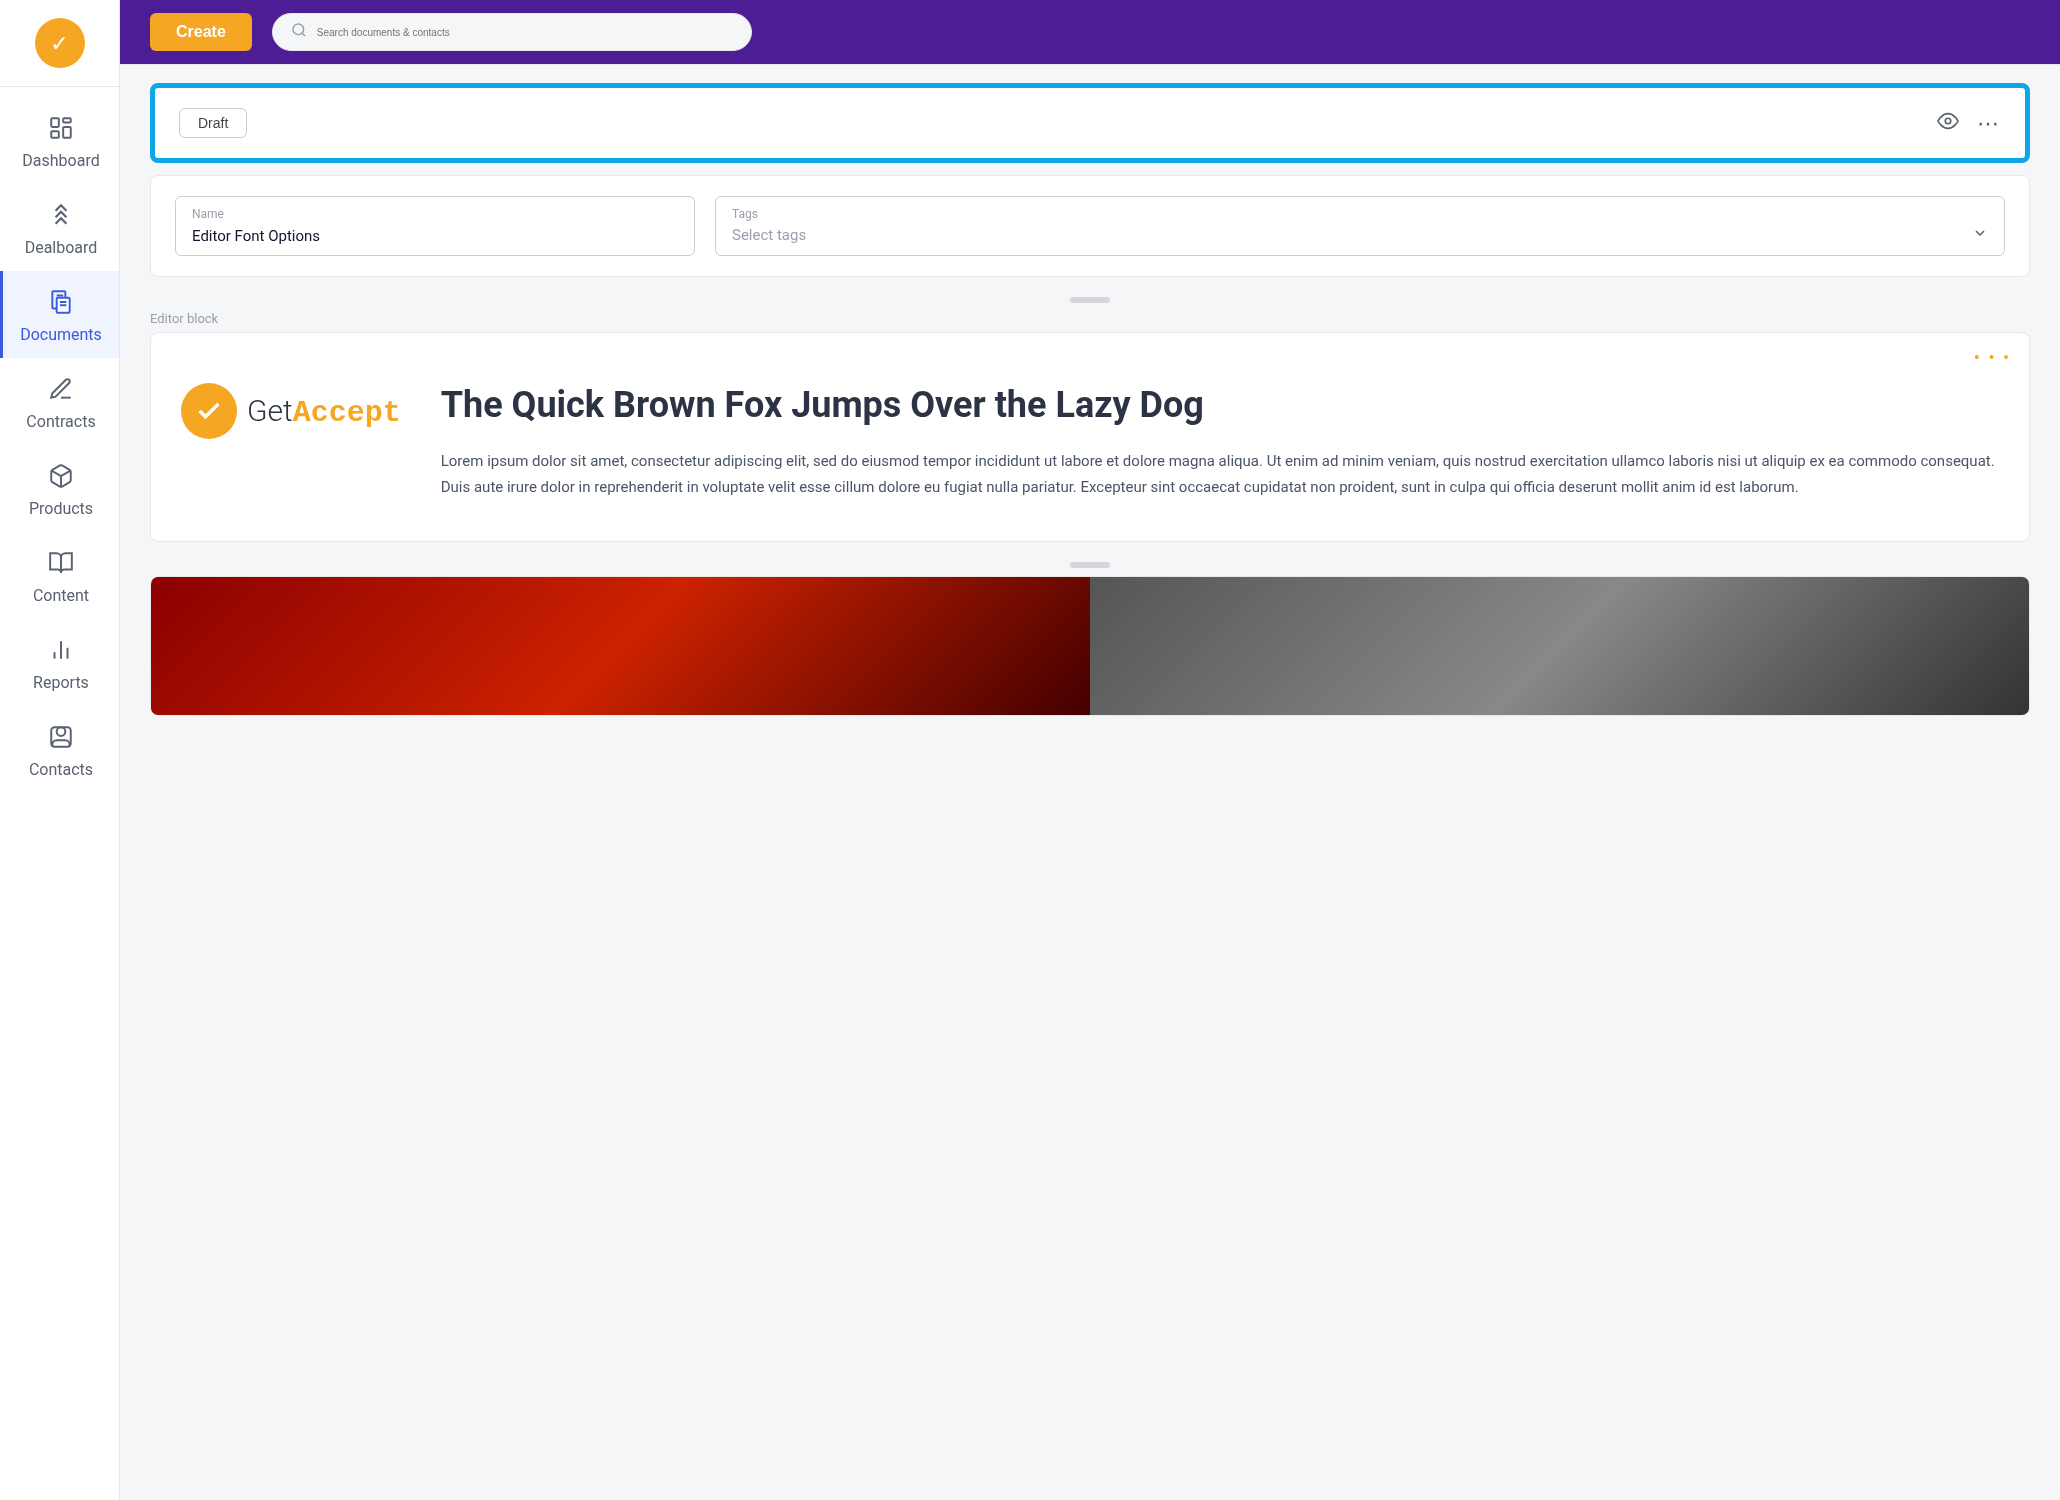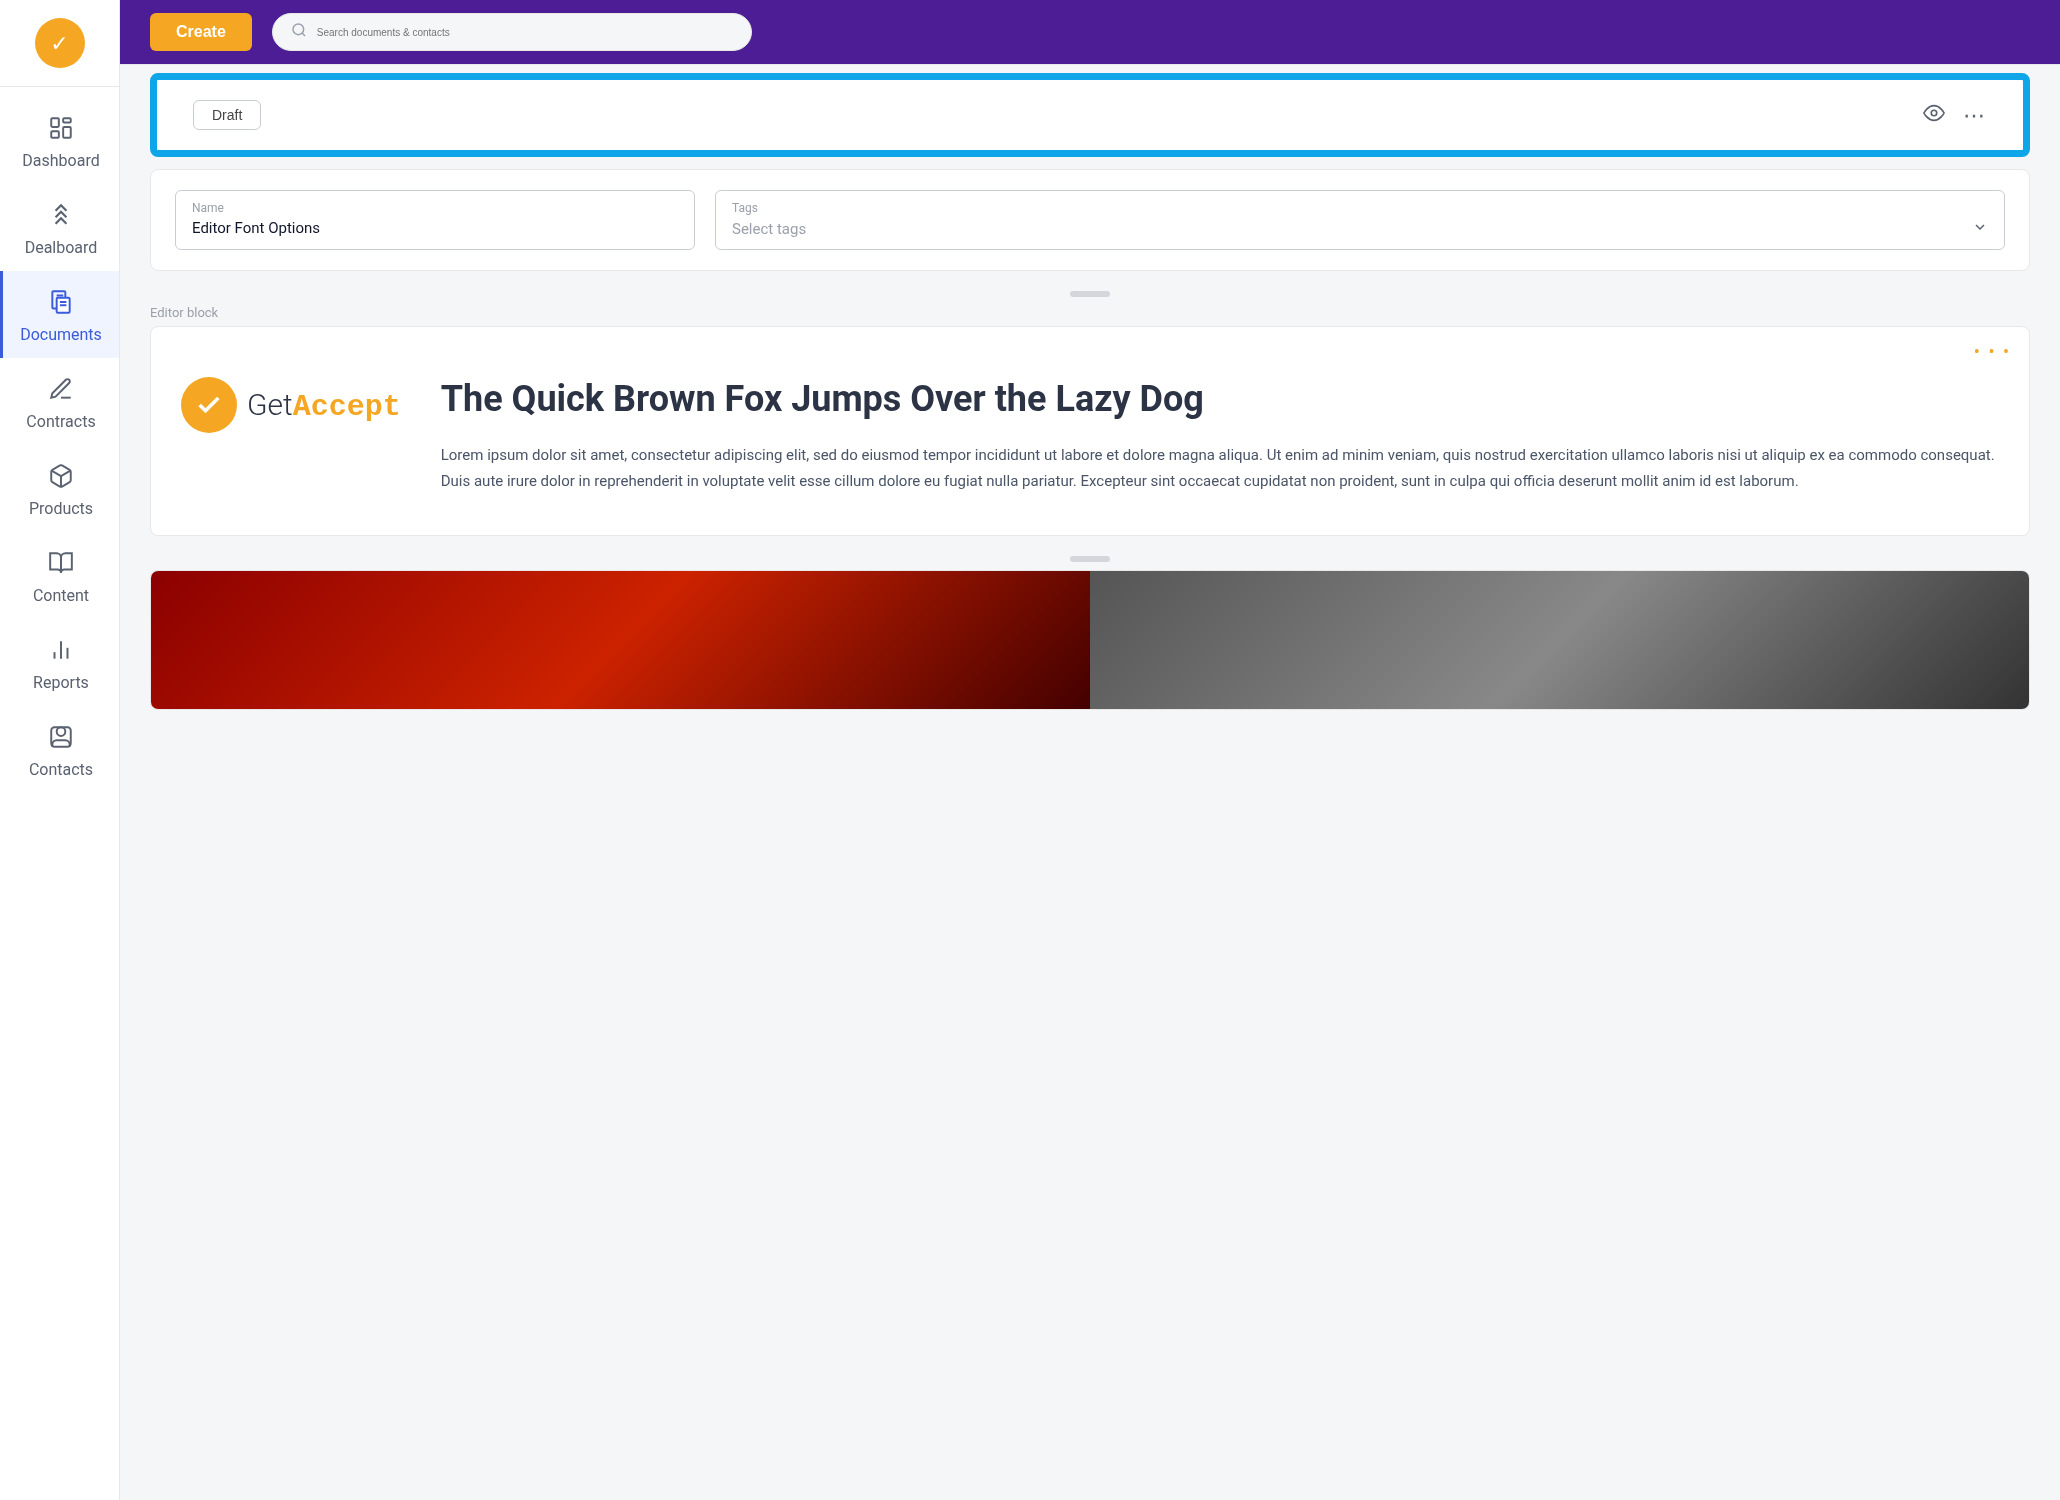--- a/index.html
+++ b/index.html
@@ -123,24 +123,24 @@
     .content-area {
       flex: 1;
       overflow-y: auto;
       padding: 0 30px 40px;
       background: #f5f6f8;
     }
 
     
     .doc-header-card {
       background: #fff;
-      border: 7px solid #0ea5e9;
+      border: 5px solid #0ea5e9;
       border-radius: 8px;
-      padding: 20px 36px;
-      margin-top: 8px;
+      padding: 20px 24px;
+      margin-top: 18px;
       display: flex;
       align-items: center;
       gap: 20px;
     }
     .draft-badge {
       background: #fff;
       border: 1px solid #c8ccd4;
       border-radius: 6px;
       padding: 6px 18px;
       font-size: 14px;
@@ -170,20 +170,21 @@
       gap: 20px;
     }
     .field-group {
       display: flex;
       flex-direction: column;
       gap: 4px;
       border: 1px solid #c8ccd4;
       border-radius: 6px;
       padding: 10px 16px;
       background: #fff;
+      justify-content: space-between;
     }
     .field-group.name-field { flex: 1; max-width: 520px; }
     .field-group.tags-field { flex: 1; }
     .field-label { font-size: 12px; color: #9aa0ab; }
     .field-value { font-size: 15px; color: #0f172a; font-weight: 400; }
     .tags-row {
       display: flex;
       align-items: center;
       justify-content: space-between;
       gap: 16px;

